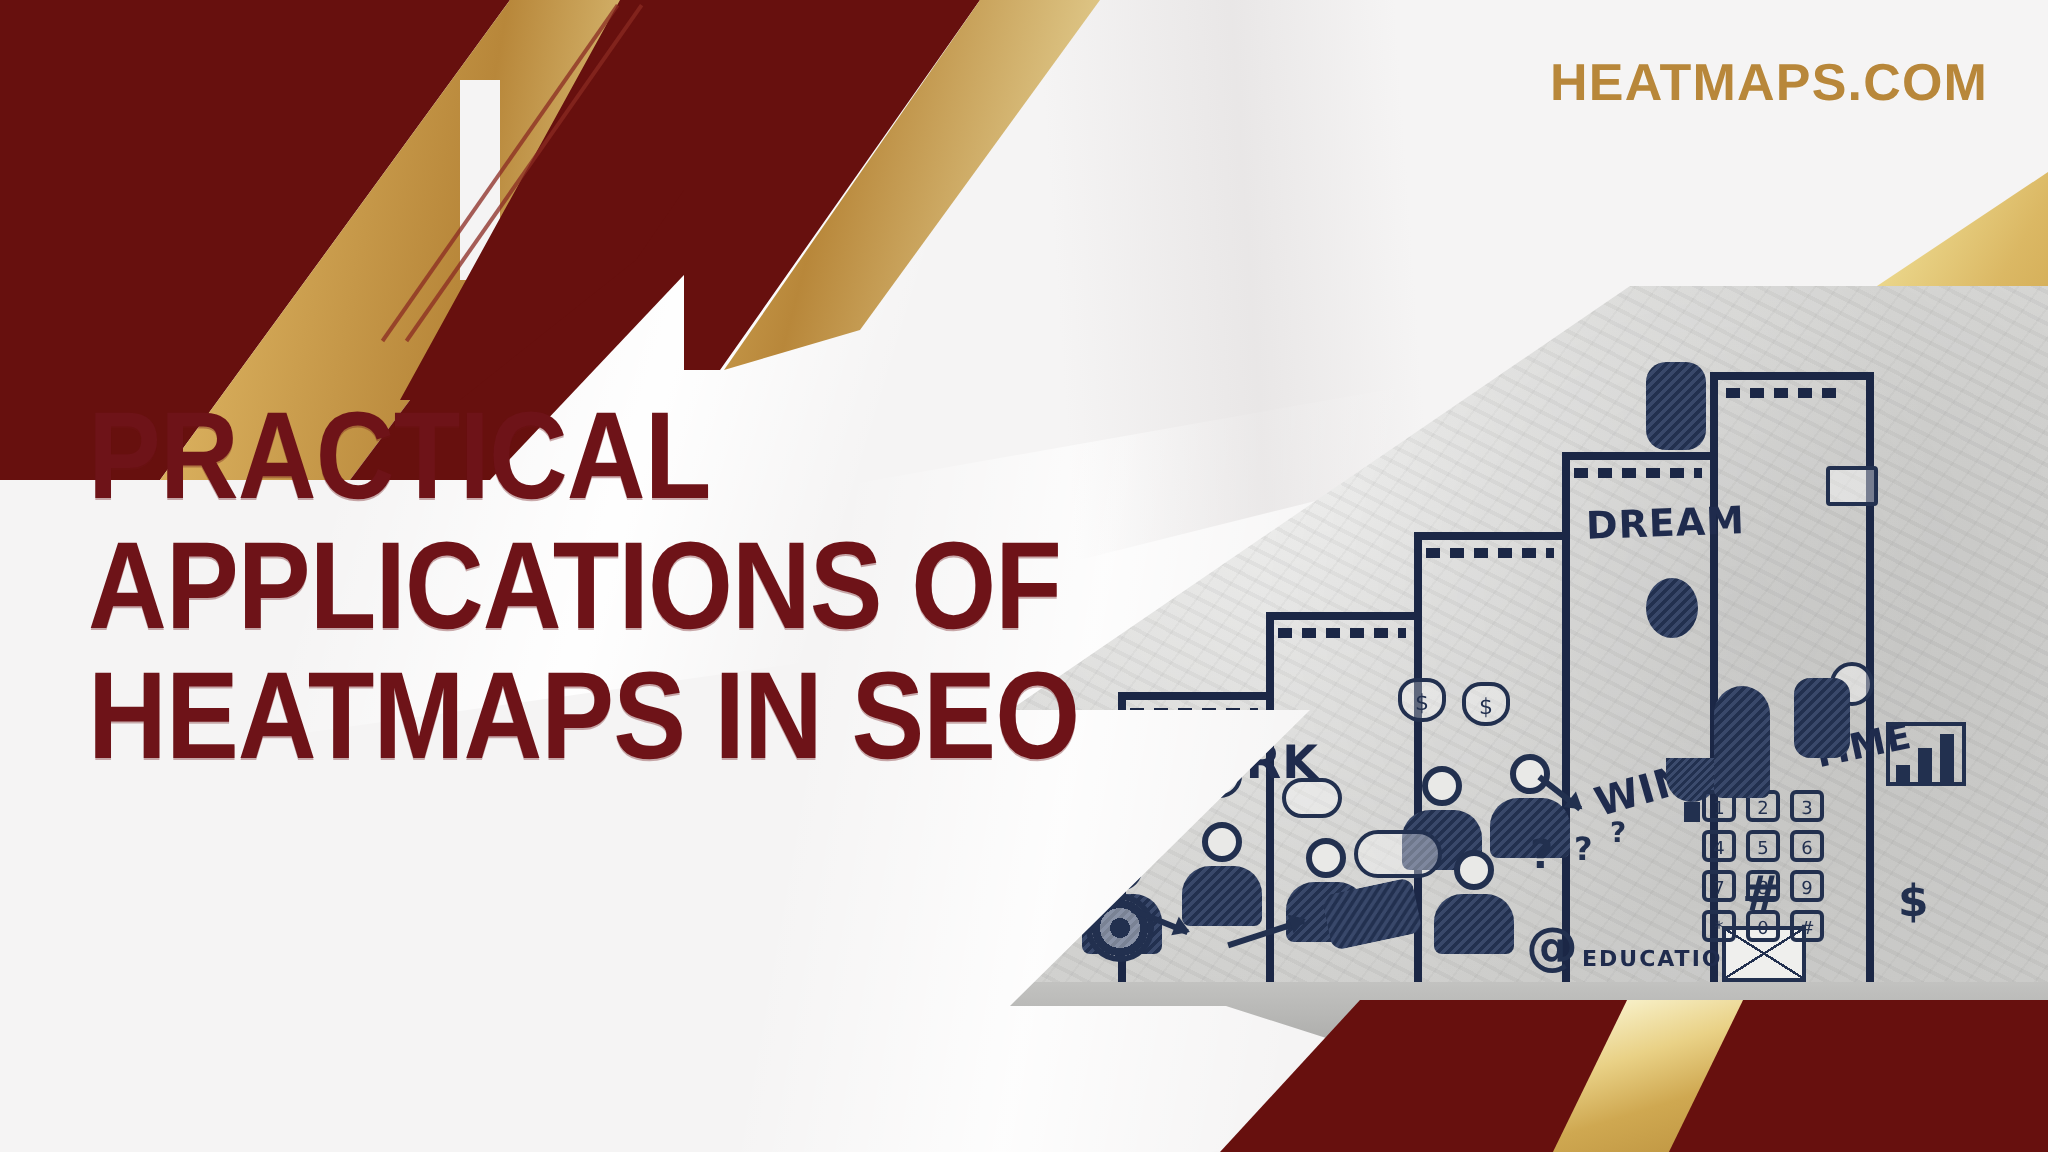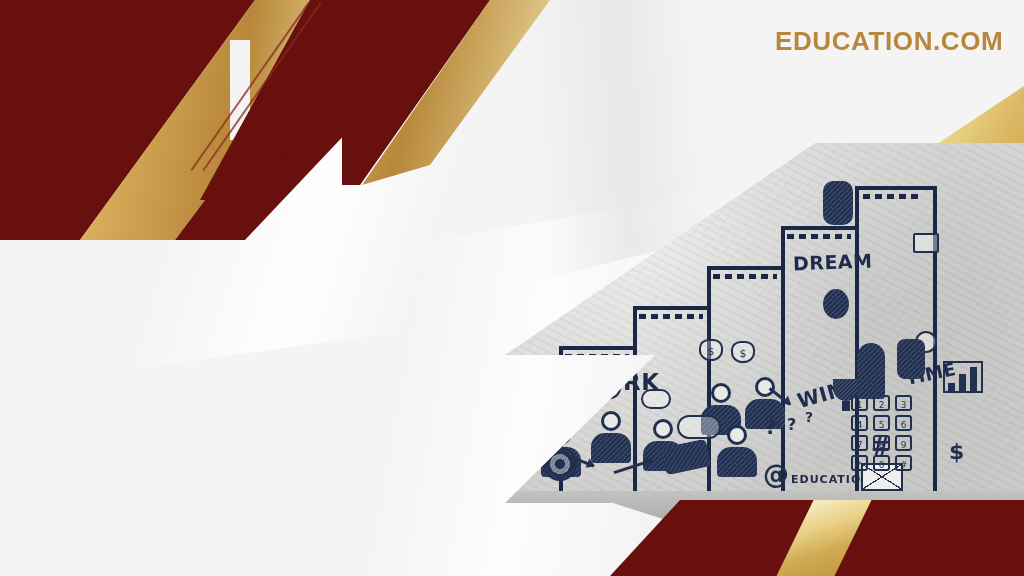--- a/index.html
+++ b/index.html
@@ -273,21 +273,21 @@
   <div class="tl-wrap2">
     <div class="tl-maroon-3"></div>
     <div class="tl-gold-2"></div>
     <div class="tl-hair" style="left:118px; top:2px; width:2px; height:205px; transform:rotate(35deg);"></div>
     <div class="tl-hair" style="left:130px; top:2px; width:2px; height:205px; transform:rotate(35deg);"></div>
   </div>
 
   <div class="tr-gold"></div>
   <div class="tr-maroon-strip"></div>
 
-  <div class="brand">EDUCATION.COM</div>
+  <div class="brand">HEATMAPS.COM</div>
 
   <div class="photo">
     <div class="photo-grain"></div>
 
     <div class="stair stair-top" style="left:-8px; top:243px; width:66px; height:120px;"></div>
     <div class="stair stair-top" style="left:54px; top:203px; width:78px; height:160px;"></div>
     <div class="stair stair-top" style="left:128px; top:163px; width:78px; height:200px;"></div>
     <div class="stair stair-top" style="left:202px; top:123px; width:78px; height:240px;"></div>
     <div class="stair stair-top" style="left:276px; top:83px; width:78px; height:280px;"></div>
     <div class="stair stair-top" style="left:350px; top:43px; width:82px; height:320px;"></div>
@@ -371,14 +371,19 @@
     <div class="d-person" style="left:392px; top:196px; width:28px; height:40px; border-radius:8px;"></div>
     <div class="d-person" style="left:352px; top:200px; width:28px; height:56px; border-radius:14px 14px 4px 4px;"></div>
 
     <div class="photo-concrete"></div>
   </div>
 
   <div class="br-band">
     <div class="br-gold"></div>
   </div>
 
+  <div class="headline">
+    <span class="line">PRACTICAL</span>
+    <span class="line">APPLICATIONS OF</span>
+    <span class="line">HEATMAPS IN SEO</span>
+  </div>
 
 </div>
 
 </body></html>

